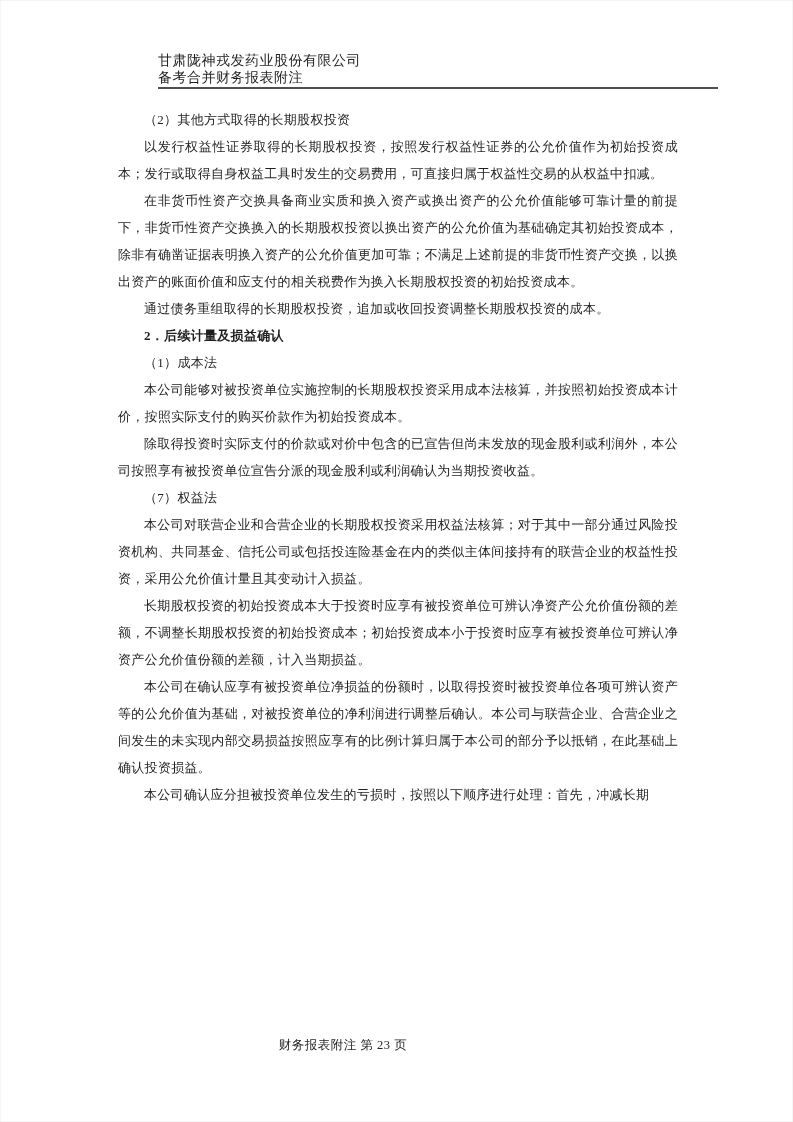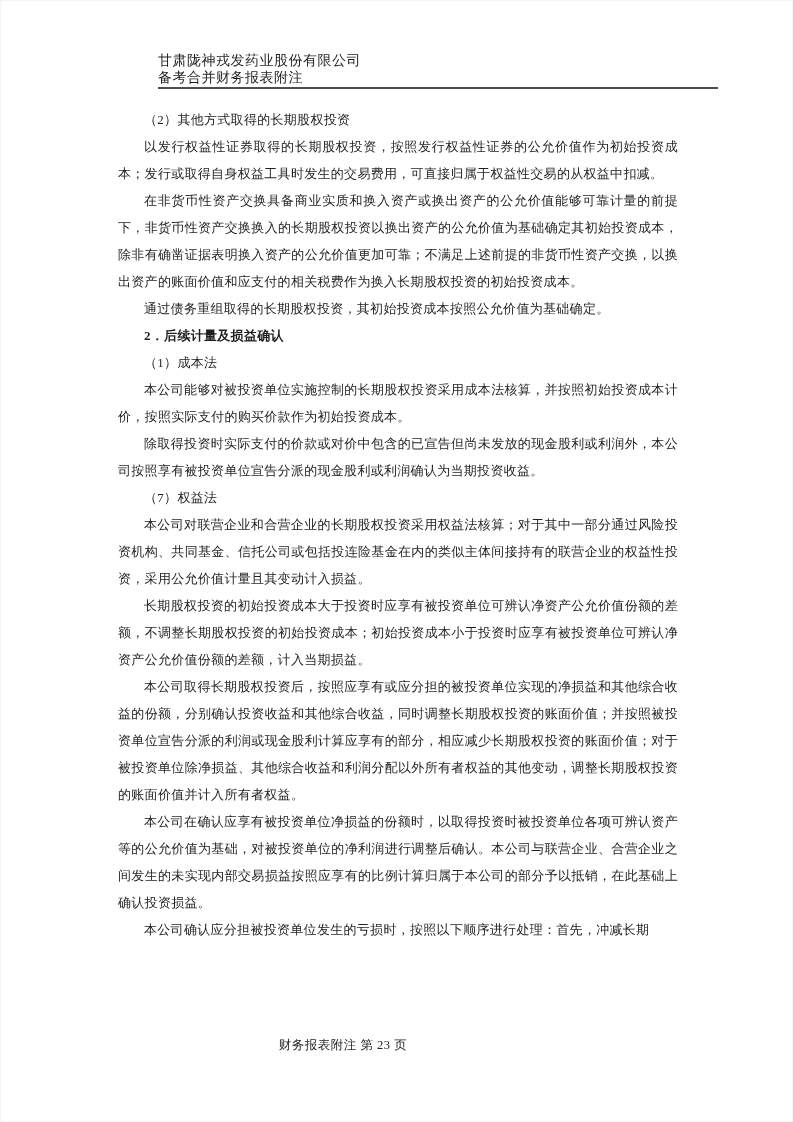--- a/index.html
+++ b/index.html
@@ -56,29 +56,28 @@
   <div class="header">
     <div class="header-line">甘肃陇神戎发药业股份有限公司</div>
     <div class="header-line">备考合并财务报表附注</div>
     <div class="header-rule"></div>
   </div>
 
   <div class="doc-body">
       <p class="para">（2）其他方式取得的长期股权投资</p>
       <p class="para">以发行权益性证券取得的长期股权投资，按照发行权益性证券的公允价值作为初始投资成本；发行或取得自身权益工具时发生的交易费用，可直接归属于权益性交易的从权益中扣减。</p>
       <p class="para">在非货币性资产交换具备商业实质和换入资产或换出资产的公允价值能够可靠计量的前提下，非货币性资产交换换入的长期股权投资以换出资产的公允价值为基础确定其初始投资成本，除非有确凿证据表明换入资产的公允价值更加可靠；不满足上述前提的非货币性资产交换，以换出资产的账面价值和应支付的相关税费作为换入长期股权投资的初始投资成本。</p>
-      <p class="para">通过债务重组取得的长期股权投资，其初始投资成本按照公允价值为基础确定。</p>
+      <p class="para">通过债务重组取得的长期股权投资，追加或收回投资调整长期股权投资的成本。</p>
       <p class="para para-bold">2．后续计量及损益确认</p>
       <p class="para">（1）成本法</p>
       <p class="para">本公司能够对被投资单位实施控制的长期股权投资采用成本法核算，并按照初始投资成本计价，按照实际支付的购买价款作为初始投资成本。</p>
       <p class="para">除取得投资时实际支付的价款或对价中包含的已宣告但尚未发放的现金股利或利润外，本公司按照享有被投资单位宣告分派的现金股利或利润确认为当期投资收益。</p>
       <p class="para">（7）权益法</p>
       <p class="para">本公司对联营企业和合营企业的长期股权投资采用权益法核算；对于其中一部分通过风险投资机构、共同基金、信托公司或包括投连险基金在内的类似主体间接持有的联营企业的权益性投资，采用公允价值计量且其变动计入损益。</p>
       <p class="para">长期股权投资的初始投资成本大于投资时应享有被投资单位可辨认净资产公允价值份额的差额，不调整长期股权投资的初始投资成本；初始投资成本小于投资时应享有被投资单位可辨认净资产公允价值份额的差额，计入当期损益。</p>
-      <p class="para">本公司取得长期股权投资后，按照应享有或应分担的被投资单位实现的净损益和其他综合收益的份额，分别确认投资收益和其他综合收益，同时调整长期股权投资的账面价值；并按照被投资单位宣告分派的利润或现金股利计算应享有的部分，相应减少长期股权投资的账面价值；对于被投资单位除净损益、其他综合收益和利润分配以外所有者权益的其他变动，调整长期股权投资的账面价值并计入所有者权益。</p>
       <p class="para">本公司在确认应享有被投资单位净损益的份额时，以取得投资时被投资单位各项可辨认资产等的公允价值为基础，对被投资单位的净利润进行调整后确认。本公司与联营企业、合营企业之间发生的未实现内部交易损益按照应享有的比例计算归属于本公司的部分予以抵销，在此基础上确认投资损益。</p>
       <p class="para">本公司确认应分担被投资单位发生的亏损时，按照以下顺序进行处理：首先，冲减长期</p>
     </div>
 
   <div class="footer">
     <span>财务报表附注 第 23 页</span>
   </div>
 
 </div>
 

